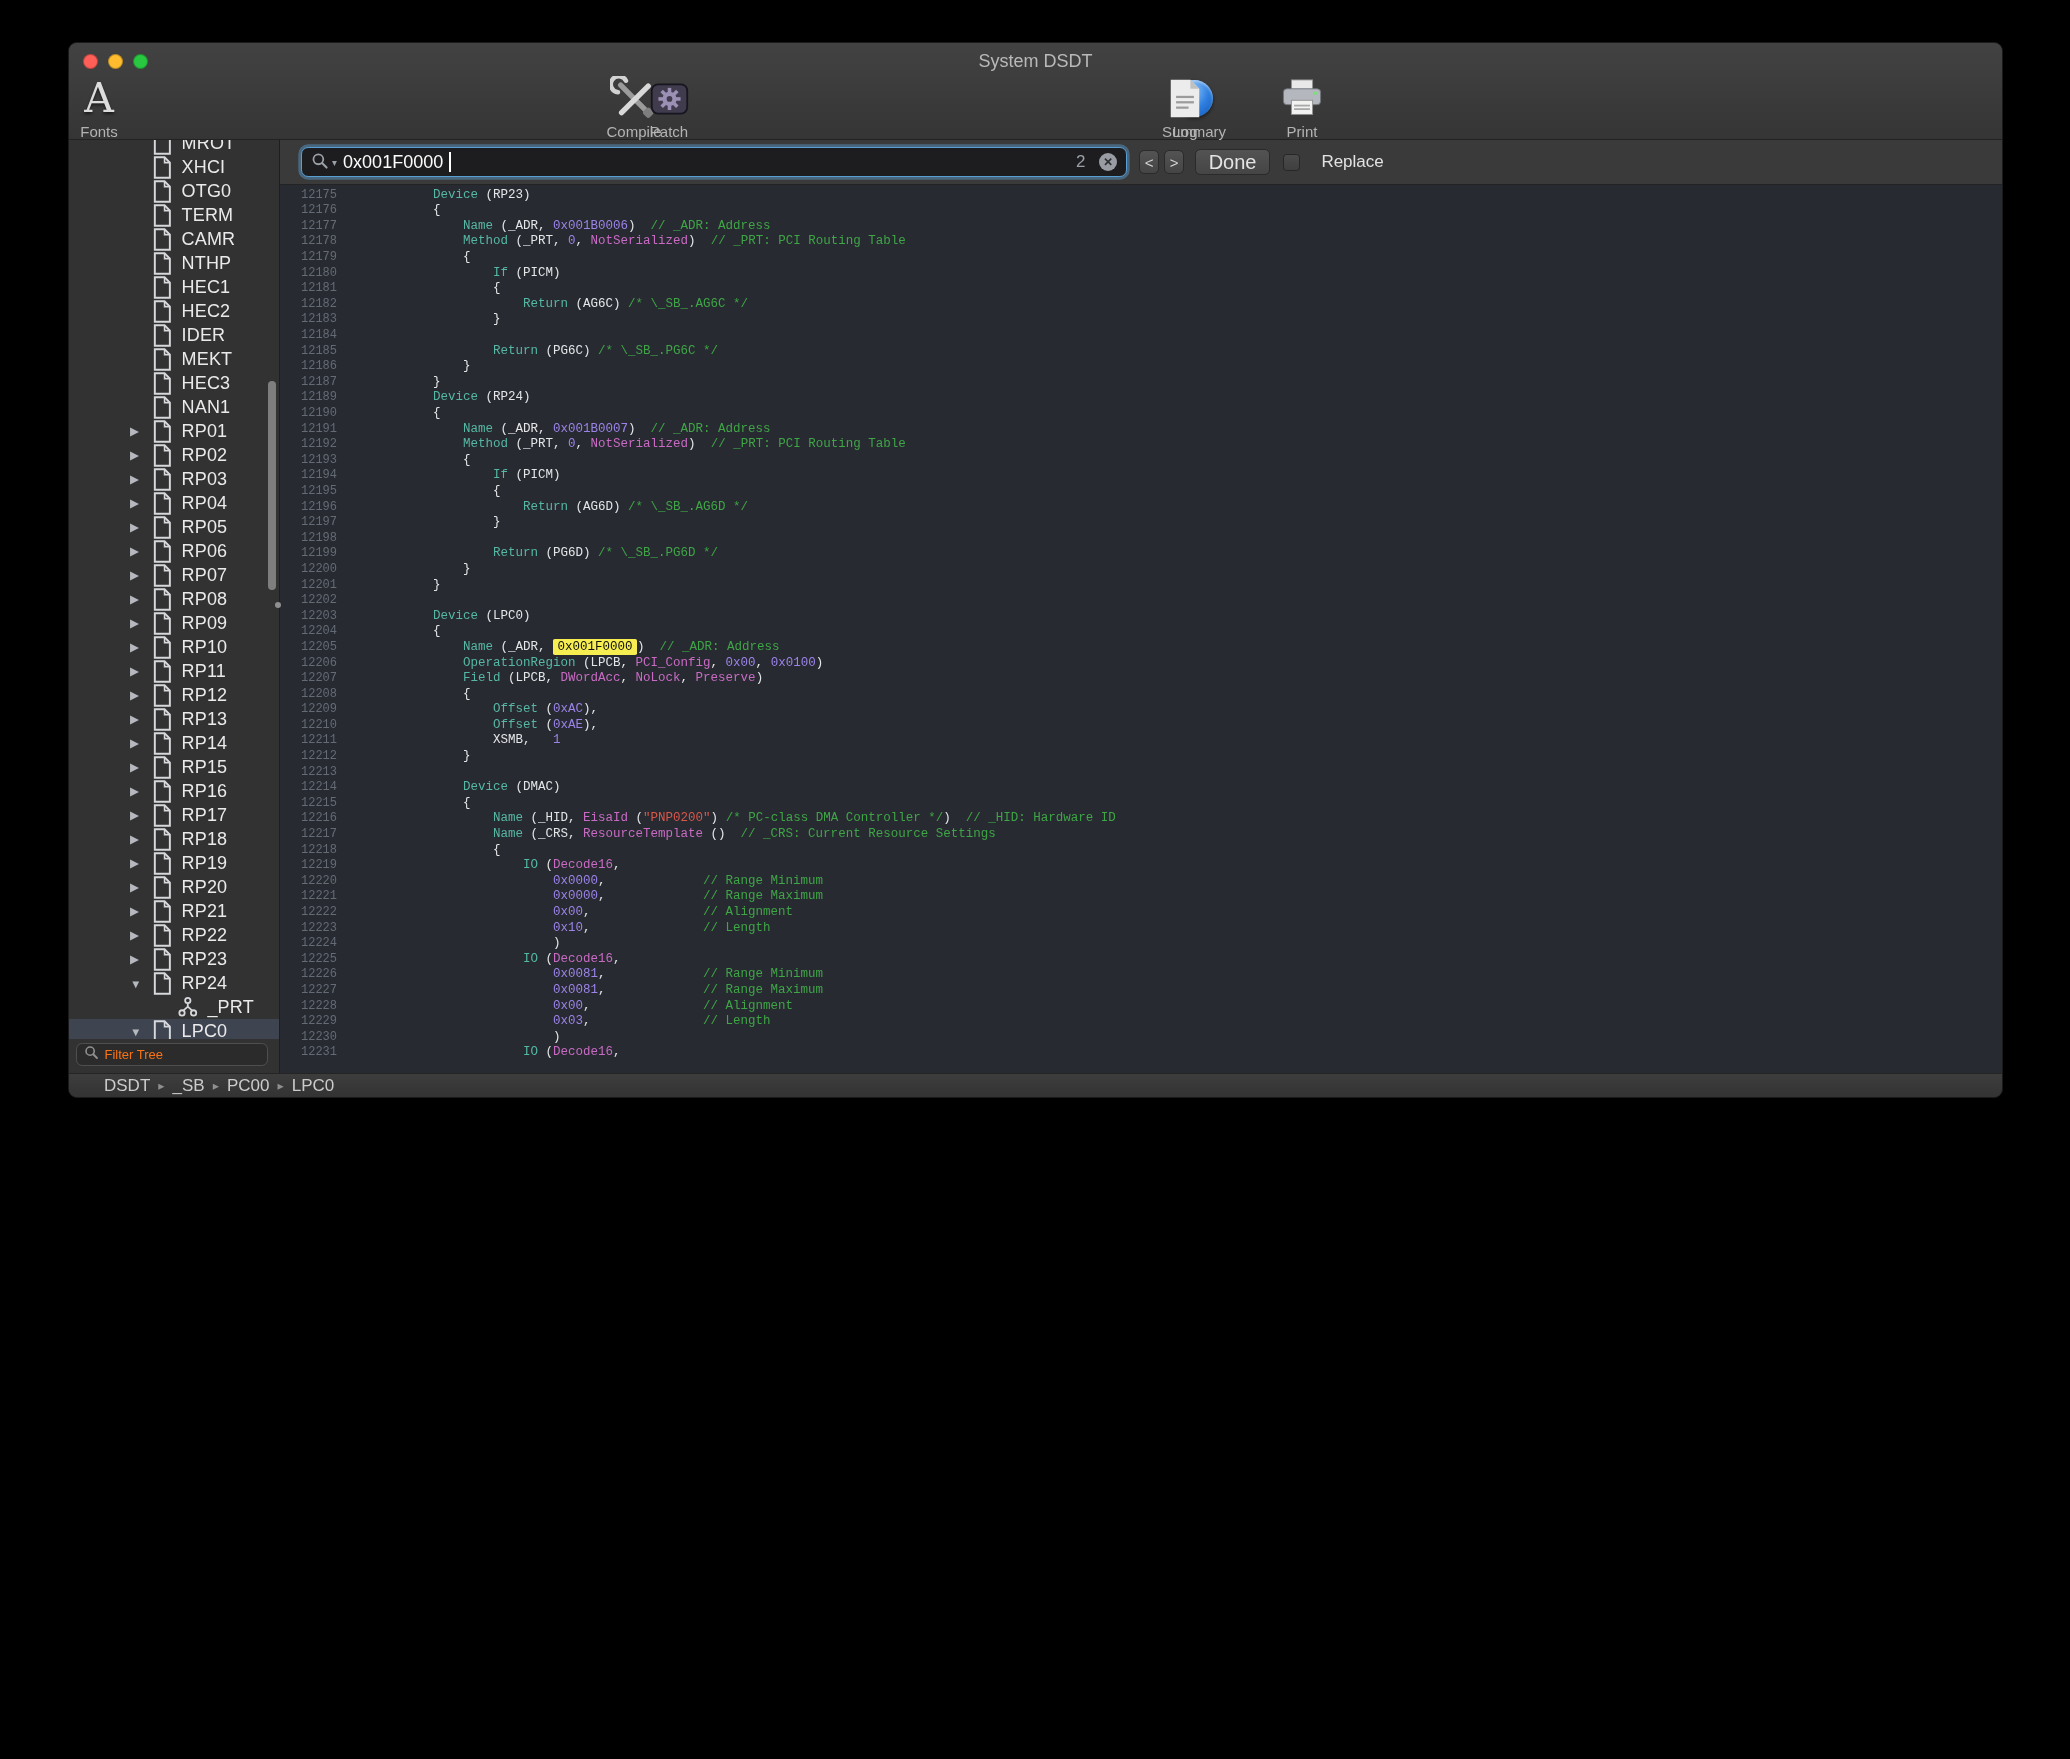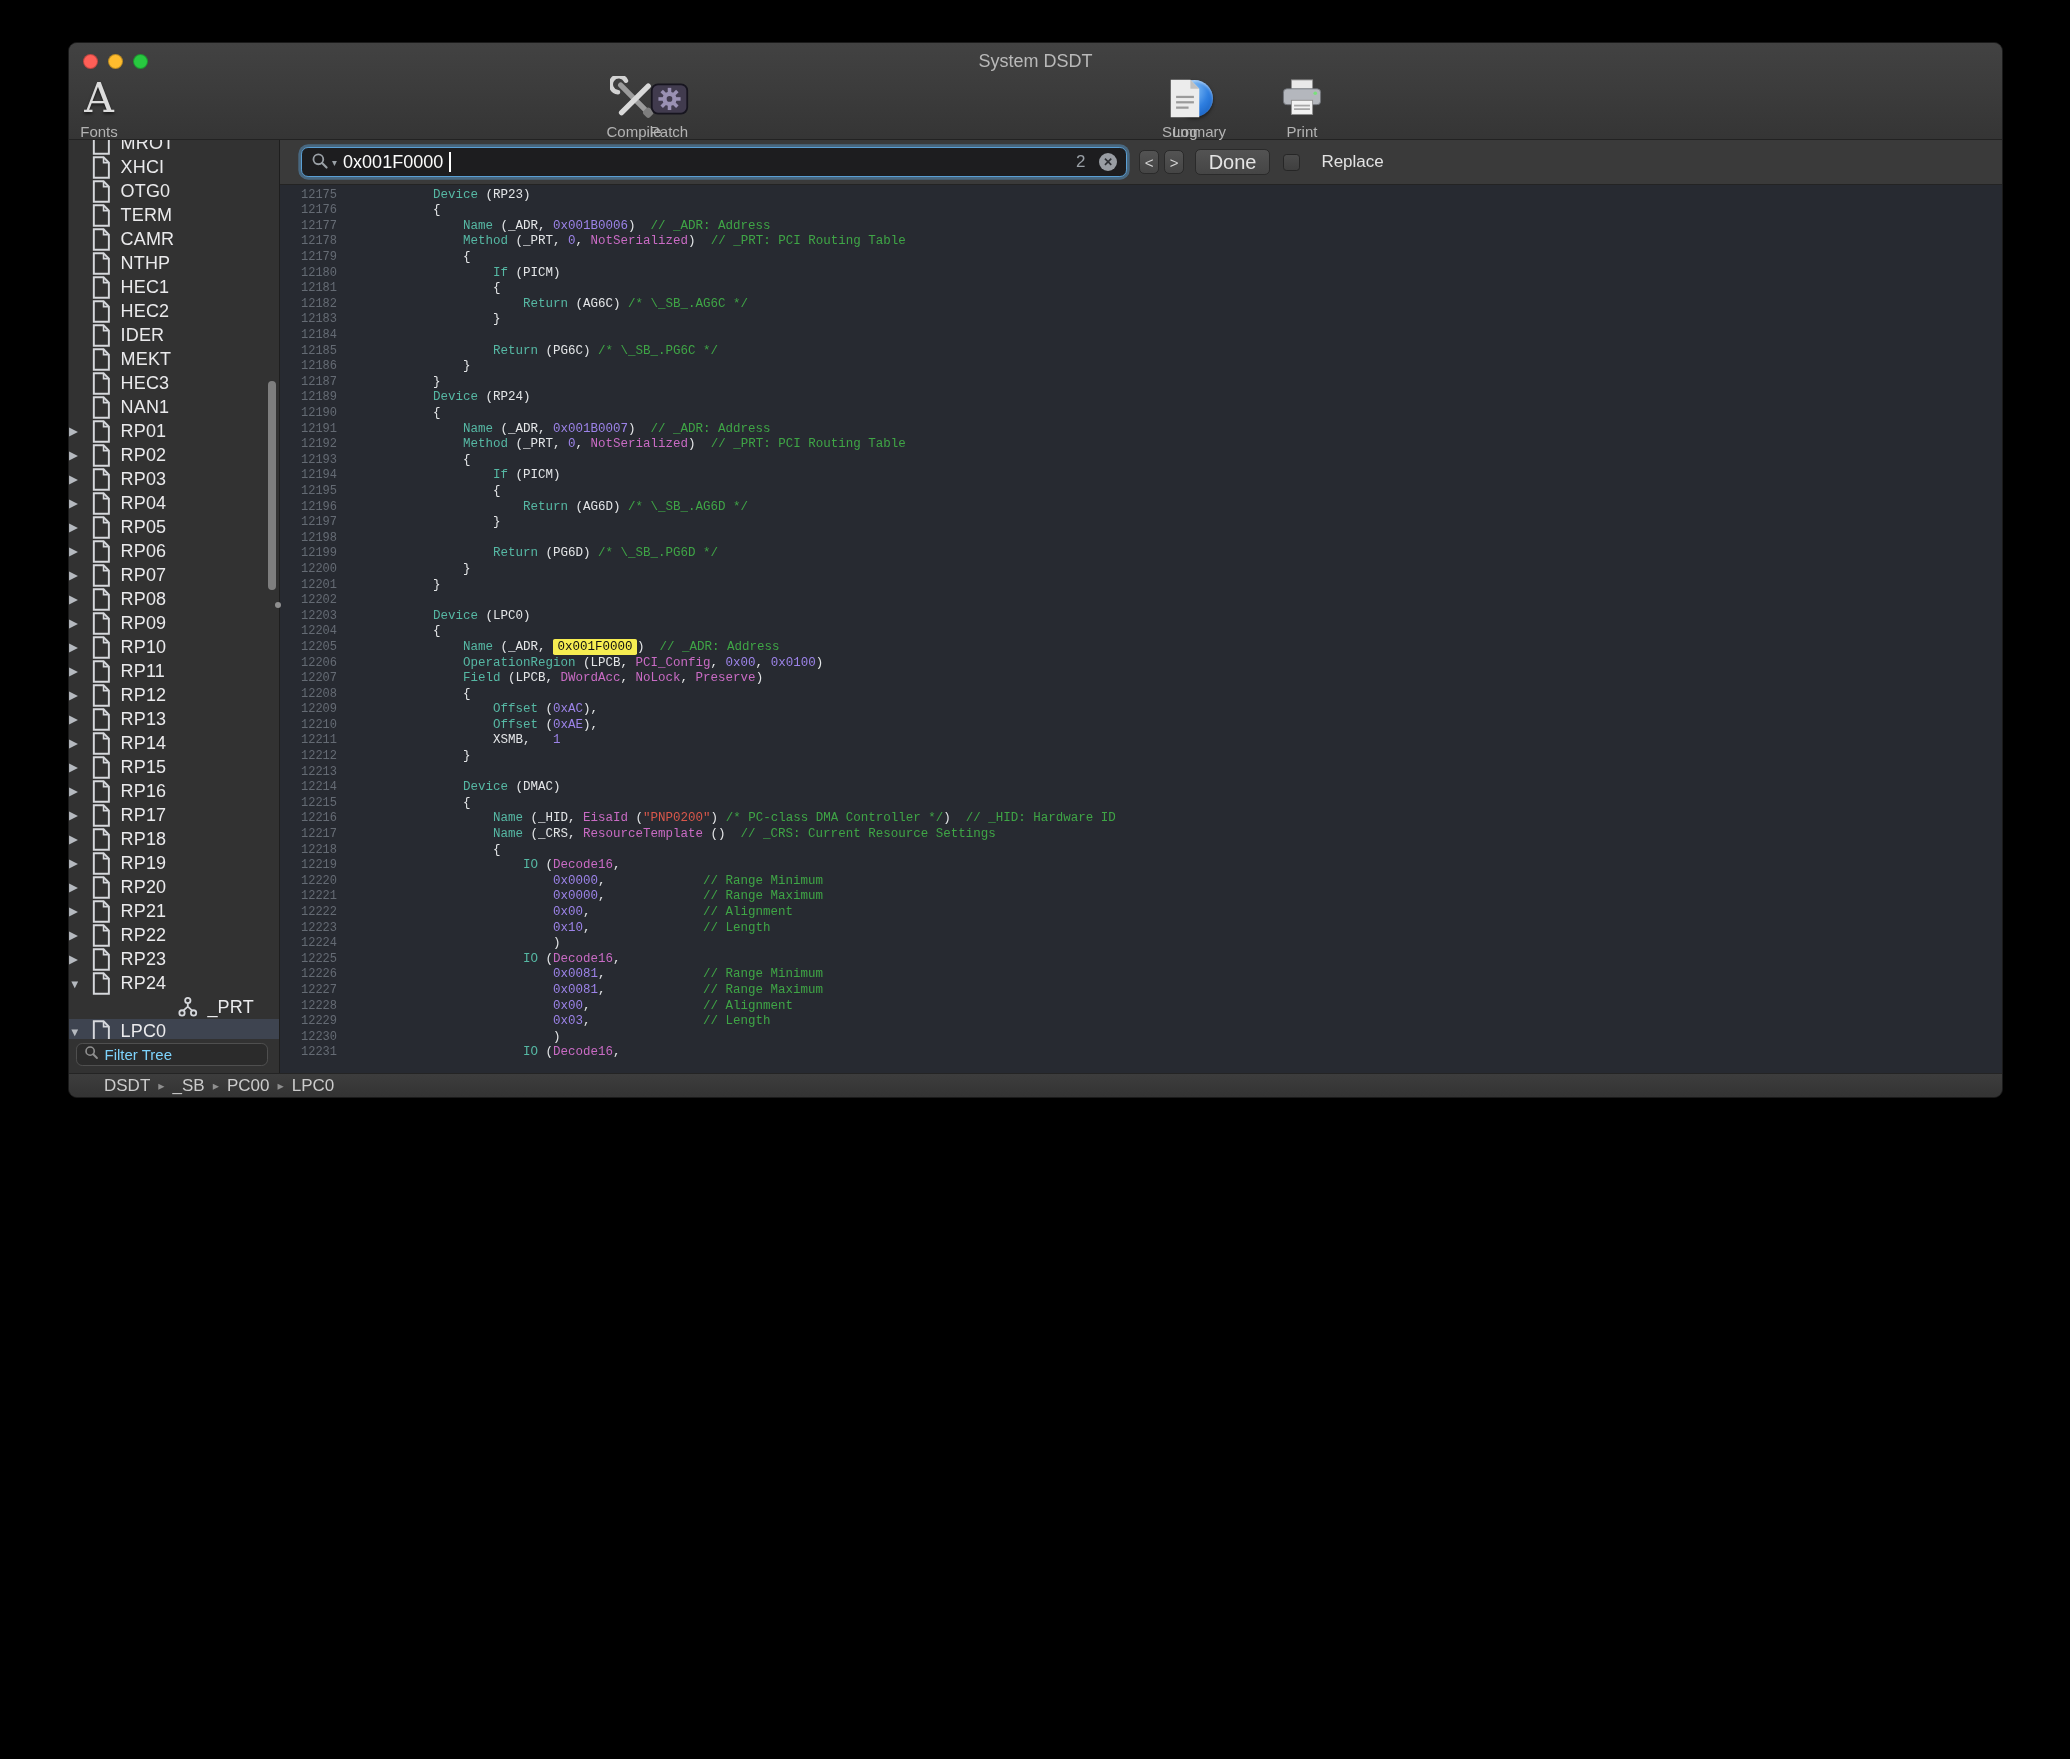--- a/index.html
+++ b/index.html
@@ -25,32 +25,32 @@
              display:flex;align-items:center;justify-content:center;
              box-shadow:inset 0 1.8px 2.7px rgba(255,255,255,.5),0 1.8px 3.6px rgba(0,0,0,.5);}
   .info-ball span{font-family:"DejaVu Serif",serif;font-style:italic;font-weight:bold;
                   color:#fff;font-size:24px;line-height:1;}
   
   .main{flex:1 1 auto;display:flex;min-height:0;position:relative;}
   .sidebar{flex:0 0 211px;background:#323232;border-right:0.9px solid #1e1e1e;box-sizing:border-box;
            display:flex;flex-direction:column;position:relative;overflow:hidden;}
   .tree{flex:1 1 auto;overflow:hidden;position:relative;}
   .tree-list{margin-top:-9px;}
-  .tree-row{height:24px;display:flex;align-items:center;}
+  .tree-row{height:24px;display:flex;align-items:center;padding-left:61px;}
   .tree-row.child{padding-left:86px;}
   .tree-row.selected{background:#3e4450;}
   .disc{width:23px;flex:0 0 23px;font-size:11.6px;color:#b5b9bf;text-align:left;}
   .tree-ic{margin-right:9.8px;display:flex;align-items:center;}
   .tree-label{font-size:18px;color:#eaeaec;letter-spacing:0.2px;white-space:nowrap;}
   .side-scroll{position:absolute;right:2.7px;top:241px;width:8px;height:209px;border-radius:4.5px;
                background:rgba(190,190,190,.55);}
   .filter-area{flex:0 0 30px;display:flex;align-items:center;padding:0 10.7px 3.6px 7.1px;}
   .filter-field{flex:1;height:23px;border-radius:6.2px;background:#2b2b2b;border:0.9px solid #4f4f4f;
                 display:flex;align-items:center;padding:0 7.1px;gap:5.3px;box-sizing:border-box;}
-  .filter-field .ph{color:#7dd3fc;font-size:15px;}
+  .filter-field .ph{color:#f97316;font-size:13px;}
   .splitter-dot{position:absolute;left:206px;top:462px;width:6.2px;height:6.2px;border-radius:50%;
                 background:#8f8f8f;z-index:5;}
   
   .editor-col{flex:1 1 auto;min-width:0;display:flex;flex-direction:column;background:#272a31;}
   .findbar{flex:0 0 45px;background:#3a3a3a;border-bottom:0.9px solid #232323;box-sizing:border-box;
            display:flex;align-items:center;padding-left:21.4px;}
   .search-field{width:826px;height:30px;box-sizing:border-box;border-radius:7.1px;background:#1d1d1f;
                 border:1.8px solid #5a9fd4;box-shadow:0 0 0 2.7px rgba(90,159,212,.45);
                 display:flex;align-items:center;padding:0 9px;gap:6.2px;}
   .search-text{color:#fdfdfd;font-size:18px;}

